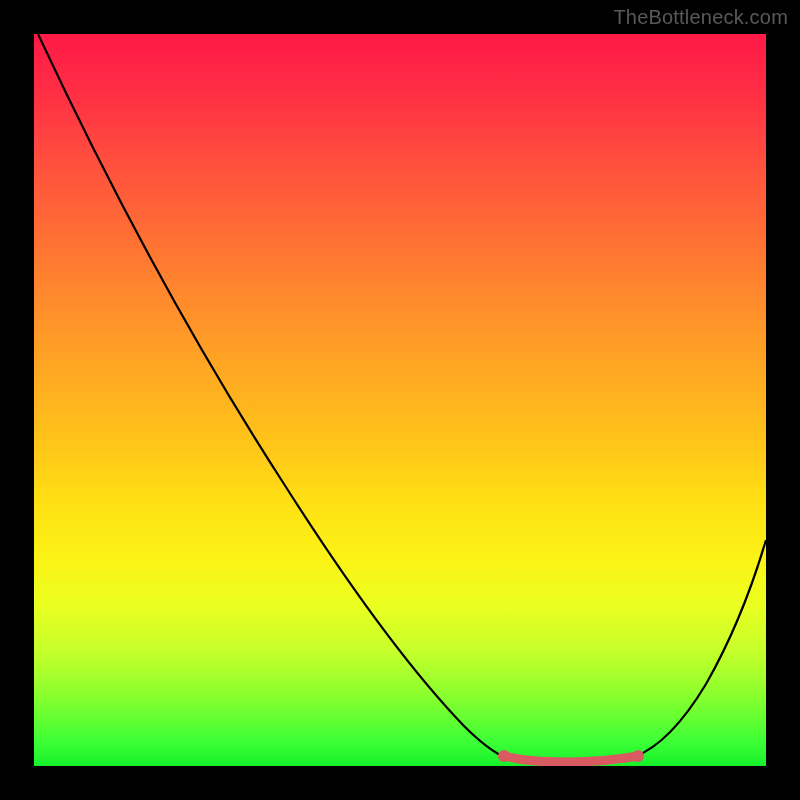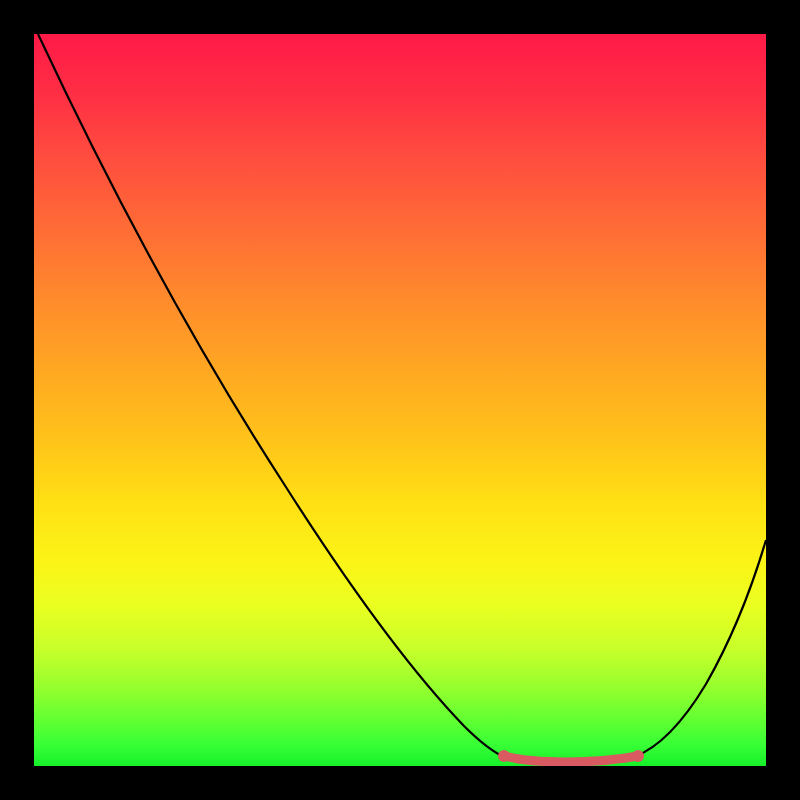--- a/index.html
+++ b/index.html
@@ -69,20 +69,21 @@
     stroke-linecap: round;
   }
   .segment-red-dot {
     fill: #da5a61;
   }
 </style>
 </head>
 <body>
 
 <div class="canvas">
+  <div class="watermark">TheBottleneck.com</div>
 
   <div class="plot-area">
     <svg class="curve" viewBox="0 0 732 732" preserveAspectRatio="none">
 
       <path class="segment-line" d="M 4 0
                C 60 120, 140 280, 250 450
                C 320 560, 380 640, 430 692
                C 450 712, 463 720, 472 724"></path>
 
       <path class="segment-line" d="M 472 724

